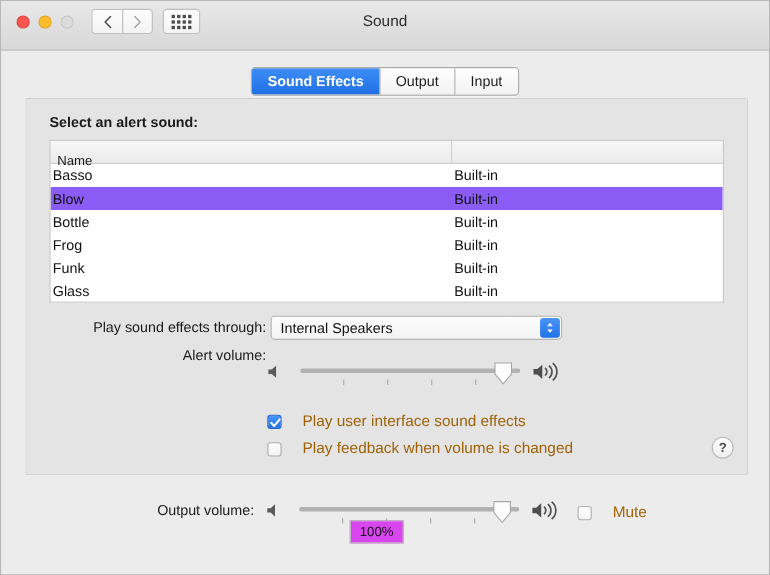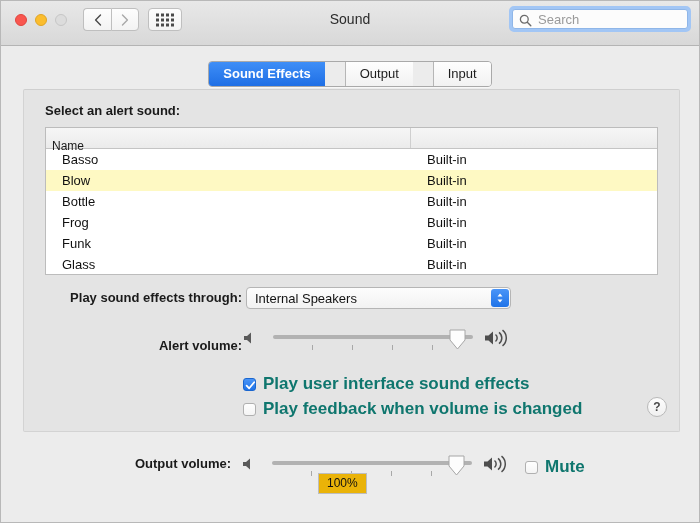--- a/index.html
+++ b/index.html
@@ -128,21 +128,20 @@
     top: 60px;
     display: flex;
     justify-content: center;
   }
   .tabs {
     display: flex;
     border: 1px solid #a9a9a9;
     border-radius: 4px;
     overflow: hidden;
     box-shadow: 0 1px 0 rgba(255,255,255,.6);
-    gap: 20px;
   }
   .tab {
     font-size: 13px;
     color: #1d1d1d;
     padding: 4px 14px 5px;
     background: linear-gradient(to bottom,#fefefe,#f2f2f2);
     border-left: 1px solid #b6b6b6;
     cursor: default;
     white-space: nowrap;
     line-height: 15px;
@@ -204,33 +203,33 @@
   }
   .th.name { width: 365px; border-right: 1px solid #cfcfcf; }
   .th.type { flex: 1; }
   .trow {
     display: flex;
     height: 21px;
     box-sizing: border-box;
     align-items: center;
     background: #fff;
   }
-  .trow.sel { background: #fef9c3; }
+  .trow.sel { background: #8b5cf6; }
   .td {
     font-size: 13px;
     color: #111;
-    padding-left: 16px;
+    padding-left: 2px;
     box-sizing: border-box;
     line-height: 20px;
   }
   .td.name { width: 365px; }
   .td.type { flex: 1; }
 
   
-  .ctlrow { position: absolute; display: flex; align-items: center; font-weight: bold; }
+  .ctlrow { position: absolute; display: flex; align-items: flex-end; }
 
   .rlabel {
     font-size: 13px;
     color: #1a1a1a;
     text-align: right;
     white-space: nowrap;
   }
 
   
   #popup {
@@ -293,23 +292,23 @@
     background: linear-gradient(to bottom,#fefefe,#f4f4f4);
     border: 1px solid #b0b0b0;
     flex: 0 0 auto;
   }
   .cbox.on {
     background: linear-gradient(to bottom,#4a95f8,#1f73e8);
     border-color: #1a66cf;
   }
   .cbox.on svg { position: absolute; left: 1px; top: 1px; }
   .cblabel {
-    font-size: 17px;
-    color: #0f766e;
-    margin-left: 7px;
+    font-size: 14px;
+    color: #a16207;
+    margin-left: 19px;
     white-space: nowrap;
   }
 
   #helpBtn {
     position: absolute;
     left: 623px;
     top: 307px;
     width: 20px; height: 20px;
     border-radius: 50%;
     background: linear-gradient(to bottom,#fdfdfd,#f0f0f0);
@@ -320,21 +319,21 @@
     line-height: 18px;
     color: #4a4a4a;
     font-weight: bold;
   }
 
   
   #tooltip {
     position: absolute;
     left: 317px;
     top: 472px;
-    background: #eab308;
+    background: #d946ef;
     border: 1px solid #bdbdbd;
     font-size: 12px;
     color: #111;
     padding: 2px 8px 3px;
     box-sizing: border-box;
     z-index: 40;
   }
 </style>
 </head>
 <body>
@@ -370,29 +369,20 @@
           <i></i>
         <i></i>
           <i></i>
           <i></i>
           <i></i>
       </div>
     </div>
 
     <div id="winTitle">Sound</div>
 
-    <div id="searchWrap">
-      <div id="searchInner">
-        <svg id="searchIcon" width="13" height="13" viewBox="0 0 13 13">
-          <circle cx="5.3" cy="5.3" r="3.9" stroke="#6b6b6b" stroke-width="1.3" fill="none"></circle>
-          <path d="M8.3 8.3 L11.8 11.8" stroke="#6b6b6b" stroke-width="1.4" stroke-linecap="round"></path>
-        </svg>
-        <input id="searchInput" type="text" placeholder="Search" style="">
-      </div>
-    </div>
   </div>
 
   <div id="tabbar">
     <div class="tabs">
       <div class="tab active">Sound Effects</div>
       <div class="tab">Output</div>
       <div class="tab">Input</div>
     </div>
   </div>
 
@@ -438,21 +428,21 @@
     <div id="popup">
       <div id="popupText">Internal Speakers</div>
       <div id="popupArrows">
         <svg width="9" height="13" viewBox="0 0 9 13">
           <path d="M4.5 2 L7 5 L2 5 Z" fill="#ffffff"></path>
           <path d="M4.5 11 L7 8 L2 8 Z" fill="#ffffff"></path>
         </svg>
       </div>
     </div>
 
-    <div class="ctlrow" style="left:34px; top:248px; width:184px; justify-content:flex-end;">
+    <div class="ctlrow" style="left:34px; top:225px; width:184px; justify-content:flex-end;">
       <div class="rlabel">Alert volume:</div>
     </div>
 
     <div class="spk" style="position:absolute; left:218px; top:240px;">
       <svg width="16" height="16" viewBox="0 0 16 16">
         <path d="M2 6 L5 6 L9 2.5 L9 13.5 L5 10 L2 10 Z" fill="#5a5a5a"></path>
       </svg>
     </div>
 
     <div class="slider" style="position:absolute; left:249px; top:238px; width:200px; height:24px;">

